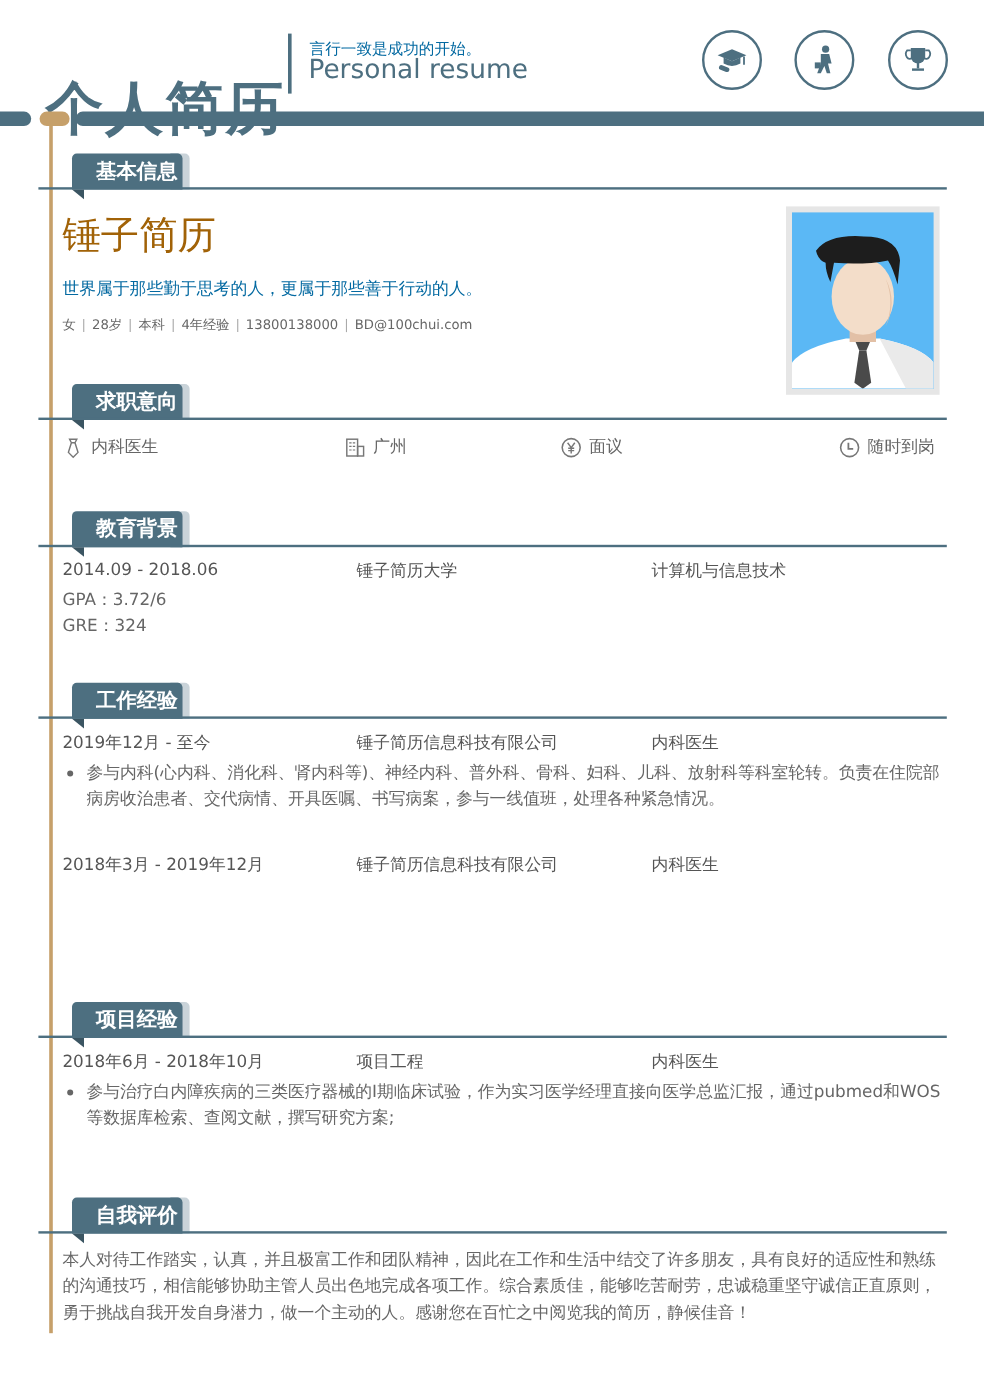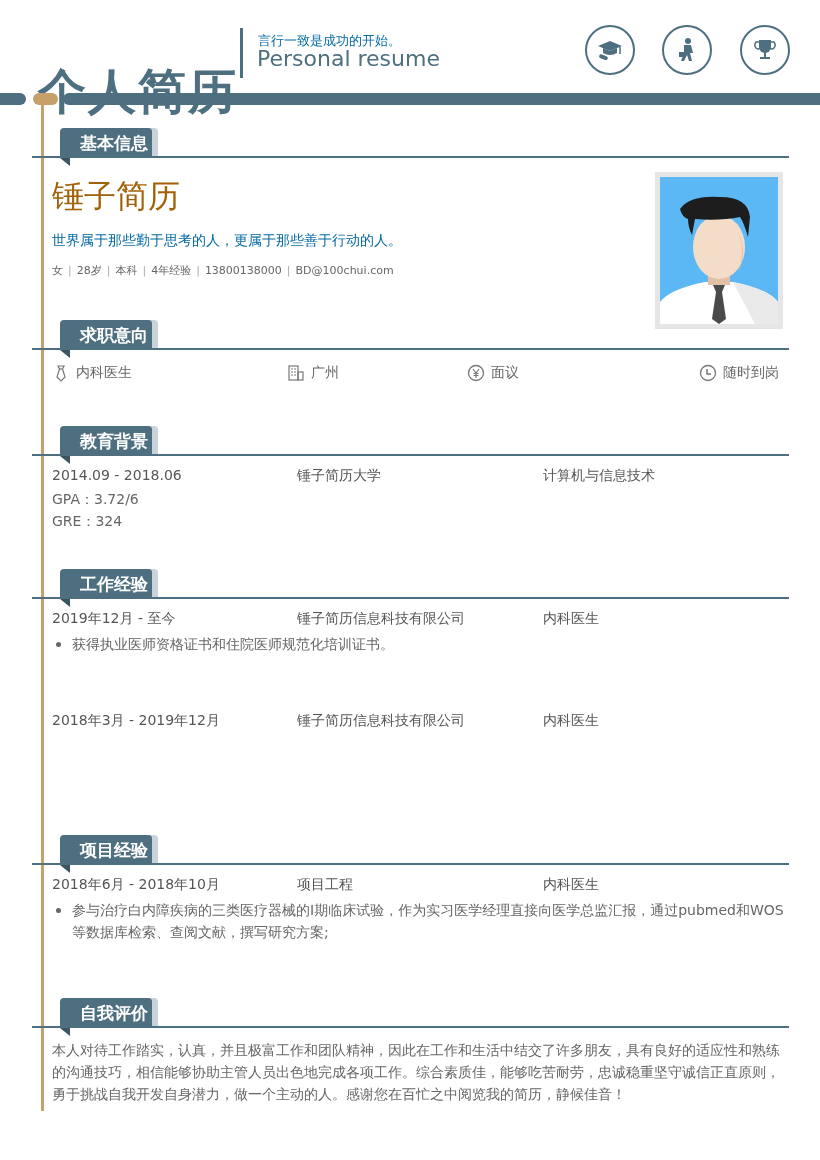--- a/index.html
+++ b/index.html
@@ -173,21 +173,21 @@
     <div class="sec-tab-shadow2"></div>
     <div class="sec-tab-shadow"></div>
     <div class="sec-tab">工作经验</div>
     <div class="sec-line"></div>
   </div>
 </div>
 <div class="row-head" style="left:52px; top:610px">2019年12月 - 至今</div>
 <div class="row-head" style="left:297px; top:610px">锤子简历信息科技有限公司</div>
 <div class="row-head" style="left:543px; top:610px">内科医生</div>
 <ul class="bullet-list" style="top:633px">
-  <li>获得执业医师资格证书和住院医师规范化培训证书。</li>
+  <li>参与内科(心内科、消化科、肾内科等)、神经内科、普外科、骨科、妇科、儿科、放射科等科室轮转。负责在住院部病房收治患者、交代病情、开具医嘱、书写病案，参与一线值班，处理各种紧急情况。</li>
 </ul>
 
 <div class="row-head" style="left:52px; top:712px">2018年3月 - 2019年12月</div>
 <div class="row-head" style="left:297px; top:712px">锤子简历信息科技有限公司</div>
 <div class="row-head" style="left:543px; top:712px">内科医生</div>
 <ul class="bullet-list" style="top:735px">
 </ul>
 
 <div class="section" style="top:835px">
   <div class="sec-head">

